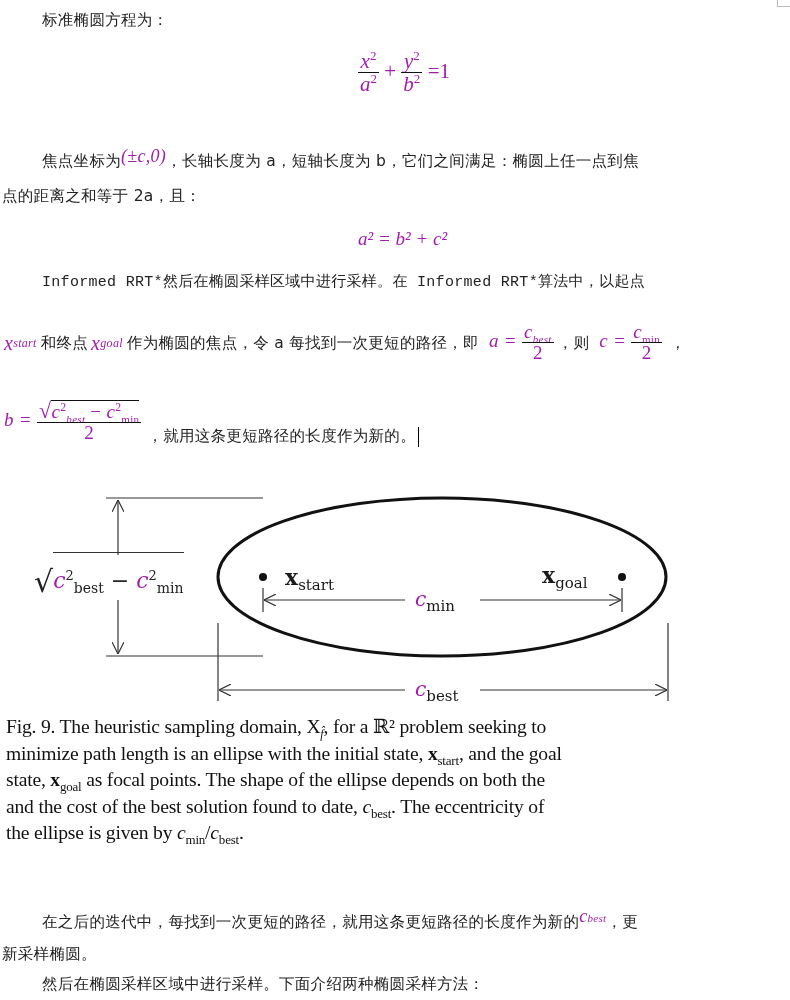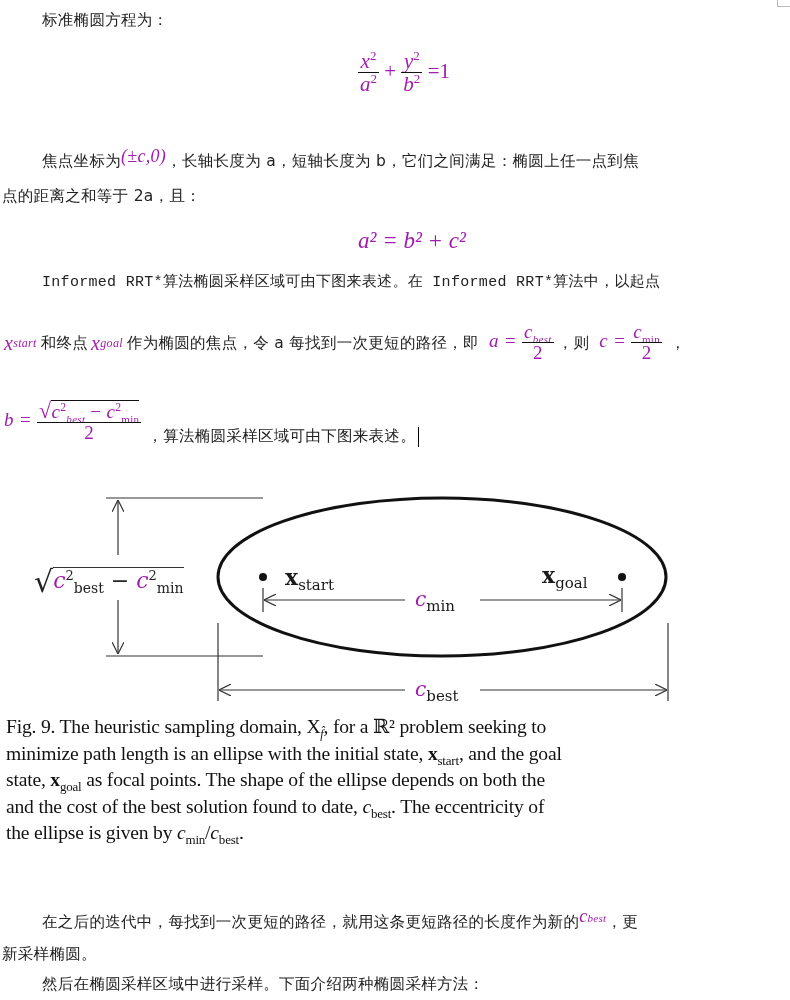--- a/index.html
+++ b/index.html
@@ -41,24 +41,24 @@
       <span class="den"><span>b</span><sup class="up">2</sup></span>
     </span>
   <span class="up">=1</span>
 </div>
 
 <div class="abs cn" style="left:42px; top:146px;">
   <span>焦点坐标为</span><span class="math" style="font-size:18px; vertical-align:4px;">(±c,0)</span><span>，长轴长度为 a，短轴长度为 b，它们之间满足：椭圆上任一点到焦</span>
 </div>
 <div class="abs cn" style="left:2px; top:186px;">点的距离之和等于 2a，且：</div>
 
-<div class="abs math" style="left:358px; top:228px; font-size:23px;">a² = b² + c²</div>
+<div class="abs math" style="left:358px; top:228px; font-size:19px;">a² = b² + c²</div>
 
 <div class="abs cn mono" style="left:42px; top:272px; font-size:15px;">
-  <span>Informed RRT*算法椭圆采样区域可由下图来表述。在 Informed RRT*算法中，以起点</span>
+  <span>Informed RRT*然后在椭圆采样区域中进行采样。在 Informed RRT*算法中，以起点</span>
 </div>
 
 <div class="abs cn" style="left:4px; top:318px; height:50px; display:flex; align-items:center;">
   <span class="math" style="font-size:20px;">x</span>
     <sub class="math" style="font-size:12px;">start</sub>
   <span style="margin-left:4px;">和终点</span>
   <span class="math" style="font-size:20px; margin-left:3px; vertical-align:6px;">x</span>
     <sub class="math" style="font-size:12px;">goal</sub>
   <span style="margin-left:4px;">作为椭圆的焦点，令 a 每找到一次更短的路径，即</span>
   <span class="math" style="font-size:19px; margin-left:10px;">
@@ -83,21 +83,21 @@
 
 <div class="abs cn" style="left:4px; top:396px; display:flex; align-items:center;">
   <span class="math" style="font-size:19px;">
     <span>b =</span>
     <span class="frac">
         <span class="num"><span class="up" style="font-size:22px;">√</span><span style="border-top:1px solid #111;"><span>c</span><sup class="up">2</sup><sub style="font-size:11px;">best</sub> <span class="up">−</span> <span>c</span><sup class="up">2</sup><sub class="up" style="font-size:11px;">min</sub></span></span>
         <span class="bar"></span>
         <span class="den up">2</span>
       </span>
   </span>
-  <span style="margin-left:6px; margin-top:30px;">，算法椭圆采样区域可由下图来表述。</span>
+  <span style="margin-left:6px; margin-top:30px;">，就用这条更短路径的长度作为新的。</span>
     <span class="cursor" style="margin-top:30px;"></span>
 </div>
 
 <svg class="abs" style="left:0; top:480px;" width="790" height="230" viewBox="0 480 790 230">
   <defs>
     <marker id="arr" viewBox="0 0 10 10" refX="10" refY="5" markerWidth="10" markerHeight="10" orient="auto-start-reverse">
       <path d="M0,0 L10,5 L0,10" fill="none" stroke="#333" stroke-width="1"></path>
     </marker>
   </defs>
 
@@ -116,21 +116,21 @@
   <line x1="264" y1="600" x2="405" y2="600" stroke="#333" stroke-width="1.2" marker-start="url(#arr)"></line>
   <line x1="480" y1="600" x2="621" y2="600" stroke="#333" stroke-width="1.2" marker-end="url(#arr)"></line>
 
   <line x1="218" y1="623" x2="218" y2="701" stroke="#333" stroke-width="1.2"></line>
   <line x1="668" y1="623" x2="668" y2="701" stroke="#333" stroke-width="1.2"></line>
   <line x1="219" y1="690" x2="405" y2="690" stroke="#333" stroke-width="1.2" marker-start="url(#arr)"></line>
   <line x1="480" y1="690" x2="667" y2="690" stroke="#333" stroke-width="1.2" marker-end="url(#arr)"></line>
 </svg>
 
 <div class="abs" style="left:34px; top:560px; font-size:22px; color:#222;">
-  <span style="font-size:30px; position:relative; top:4px;">√</span><span style="border-top:1.2px solid #333; padding-top:0;"><span class="math cm" style="font-size:22px;">c</span><sup style="font-size:13px;">2</sup><sub style="font-size:14px;">best</sub> − <span class="math cm" style="font-size:22px;">c</span><sup style="font-size:13px;">2</sup><sub style="font-size:14px;">min</sub></span>
+  <span style="font-size:30px; position:relative; top:4px;">√</span><span style="border-top:1.2px solid #333; padding-top:15px;"><span class="math cm" style="font-size:22px;">c</span><sup style="font-size:13px;">2</sup><sub style="font-size:14px;">best</sub> − <span class="math cm" style="font-size:22px;">c</span><sup style="font-size:13px;">2</sup><sub style="font-size:14px;">min</sub></span>
 </div>
 <div class="abs" style="left:285px; top:564px; font-size:22px;">
   <span class="bold">x</span><sub style="font-size:15px;">start</sub>
 </div>
 <div class="abs" style="left:542px; top:562px; font-size:22px;">
   <span class="bold">x</span><sub style="font-size:15px;">goal</sub>
 </div>
 <div class="abs" style="left:415px; top:586px; font-size:22px;">
   <span class="math cm">c</span><sub style="font-size:15px;">min</sub>
 </div>

